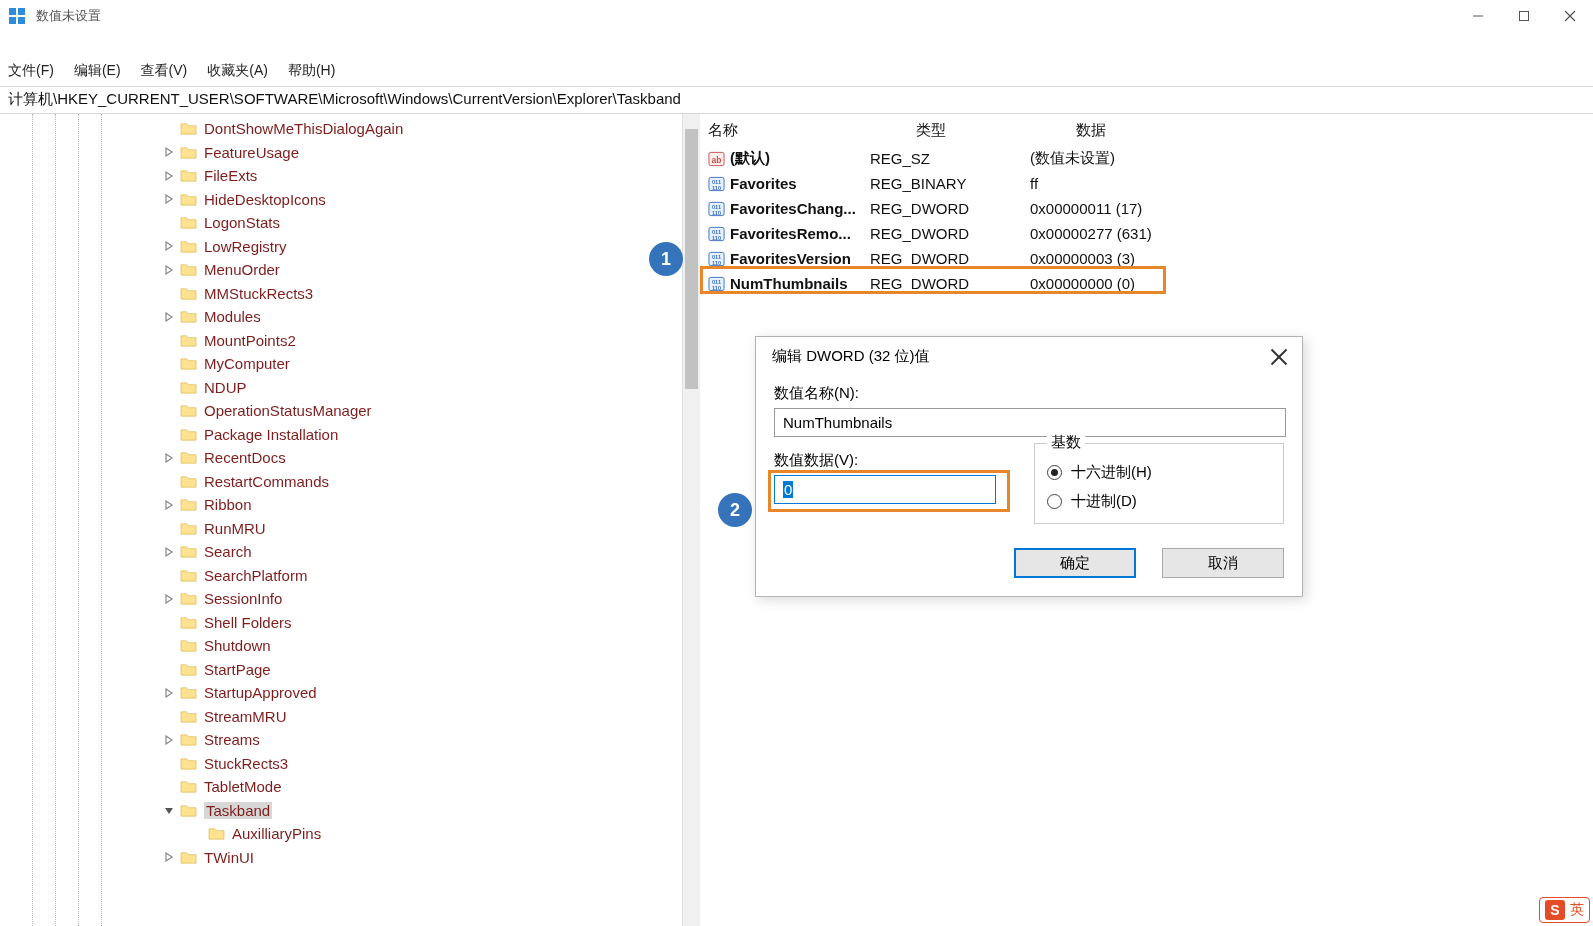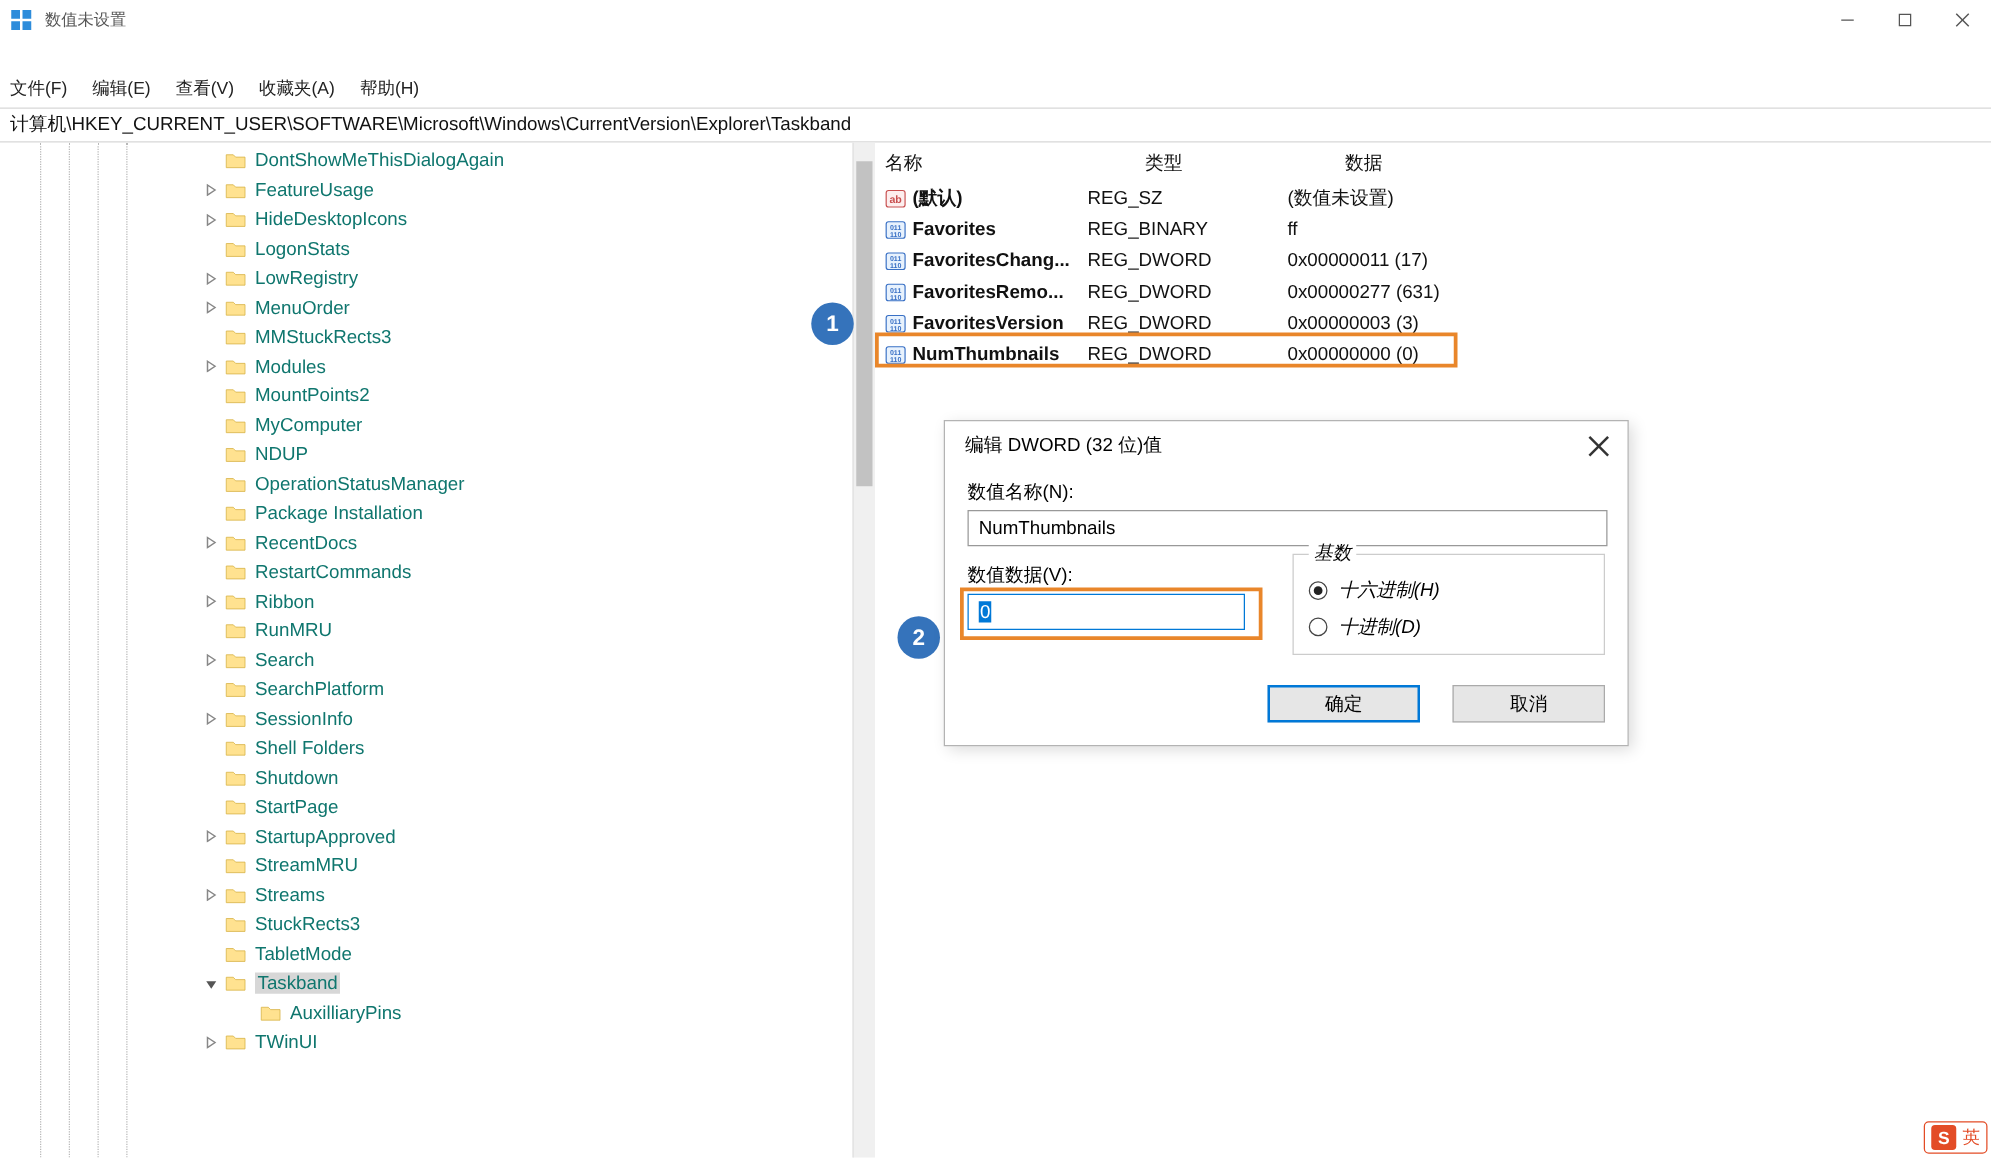--- a/index.html
+++ b/index.html
@@ -19,21 +19,21 @@
 
 
 .addrbar { border-top: 1px solid #d7d7d7; border-bottom: 1px solid #d7d7d7; padding: 3px 8px 4px 8px; font-size: 15px; color: #111; }
 
 
 .main { display: flex; height: calc(926px - 32px - 30px - 30px); }
 
 
 .tree-pane { width: 700px; display: flex; overflow: hidden; position: relative; }
 .tree { flex: 1; padding-top: 3px; overflow: hidden; }
-.tree-row { display: flex; align-items: center; height: 23.5px; font-size: 15px; color: #0f766e; white-space: nowrap; }
+.tree-row { display: flex; align-items: center; height: 23.5px; font-size: 15px; color: #7f1d1d; white-space: nowrap; }
 .tree-row .pad { display: inline-block; }
 .tw { width: 17px; height: 17px; margin-right: 3px; display: flex; align-items: center; justify-content: center; color: #888; }
 .tw svg { width: 10px; height: 10px; }
 .folder-icon { width: 17px; height: 15px; margin-right: 7px; }
 .tree-row.selected .label-text { background: #d7d7d7; padding: 0 2px; }
 
 
 .vlines { position: absolute; top: 0; left: 0; bottom: 0; pointer-events: none; }
 .vline { position: absolute; top: 0; bottom: 0; width: 0; border-left: 1px dotted #b8b8b8; }
 
@@ -62,21 +62,21 @@
 
 .dialog { position: absolute; left: 755px; top: 336px; width: 548px; background: #fff; border: 1px solid #b3b3b3; box-shadow: 3px 3px 12px rgba(0,0,0,0.15); }
 .dlg-titlebar { display: flex; align-items: center; padding: 10px 14px 10px 16px; font-size: 15px; }
 .dlg-titlebar .dlg-title { flex: 1; }
 .dlg-close { width: 18px; height: 18px; }
 .dlg-body { padding: 8px 18px 18px 18px; }
 .dlg-label { font-size: 15px; margin-bottom: 5px; }
 .dlg-input-ro { width: 512px; padding: 5px 8px; border: 1px solid #999; background: #fff; font-size: 15px; margin-bottom: 14px; }
 .dlg-row { display: flex; }
 .dlg-col-left { width: 260px; }
-.dlg-col-right { flex: 1; font-style: italic; }
+.dlg-col-right { flex: 1; }
 .dlg-input-box { position: relative; }
 .dlg-input-val { width: 222px; padding: 5px 8px; border: 1px solid #0078d7; background: #fff; font-size: 15px; color: #111; }
 .dlg-input-val .sel { background: #0078d7; color: #fff; padding: 0 1px; }
 .radio-group { border: 1px solid #ccc; padding: 0 12px 12px 12px; margin-top: -8px; }
 .radio-group .legend { position: relative; top: -11px; background: #fff; display: inline-block; padding: 0 4px; font-size: 15px; }
 .radio-item { display: flex; align-items: center; font-size: 15px; margin-bottom: 10px; }
 .radio-item:last-child { margin-bottom: 0; }
 .radio { width: 15px; height: 15px; border: 1px solid #444; border-radius: 50%; margin-right: 9px; display: flex; align-items: center; justify-content: center; }
 .radio.checked::after { content: ""; width: 7px; height: 7px; background: #222; border-radius: 50%; }
 .dlg-buttons { display: flex; justify-content: flex-end; gap: 26px; margin-top: 24px; }
@@ -183,20 +183,32 @@
         <div class="tree-row">
           <span class="pad" style="width: 160px;"></span>
           <span class="tw">
             <svg viewBox="0 0 10 10">
               <path d="M2 1 L8 5 L2 9 Z" fill="none" stroke="#888" stroke-width="1.2"></path>
             </svg>
           </span>
           <svg class="folder-icon" viewBox="0 0 18 16">
             <use href="#folder-g"></use>
           </svg>
+          <span class="label-text">FileExts</span>
+        </div>
+        <div class="tree-row">
+          <span class="pad" style="width: 160px;"></span>
+          <span class="tw">
+            <svg viewBox="0 0 10 10">
+              <path d="M2 1 L8 5 L2 9 Z" fill="none" stroke="#888" stroke-width="1.2"></path>
+            </svg>
+          </span>
+          <svg class="folder-icon" viewBox="0 0 18 16">
+            <use href="#folder-g"></use>
+          </svg>
           <span class="label-text">HideDesktopIcons</span>
         </div>
         <div class="tree-row">
           <span class="pad" style="width: 160px;"></span>
           <span class="tw"></span>
           <svg class="folder-icon" viewBox="0 0 18 16">
             <use href="#folder-g"></use>
           </svg>
           <span class="label-text">LogonStats</span>
         </div>

